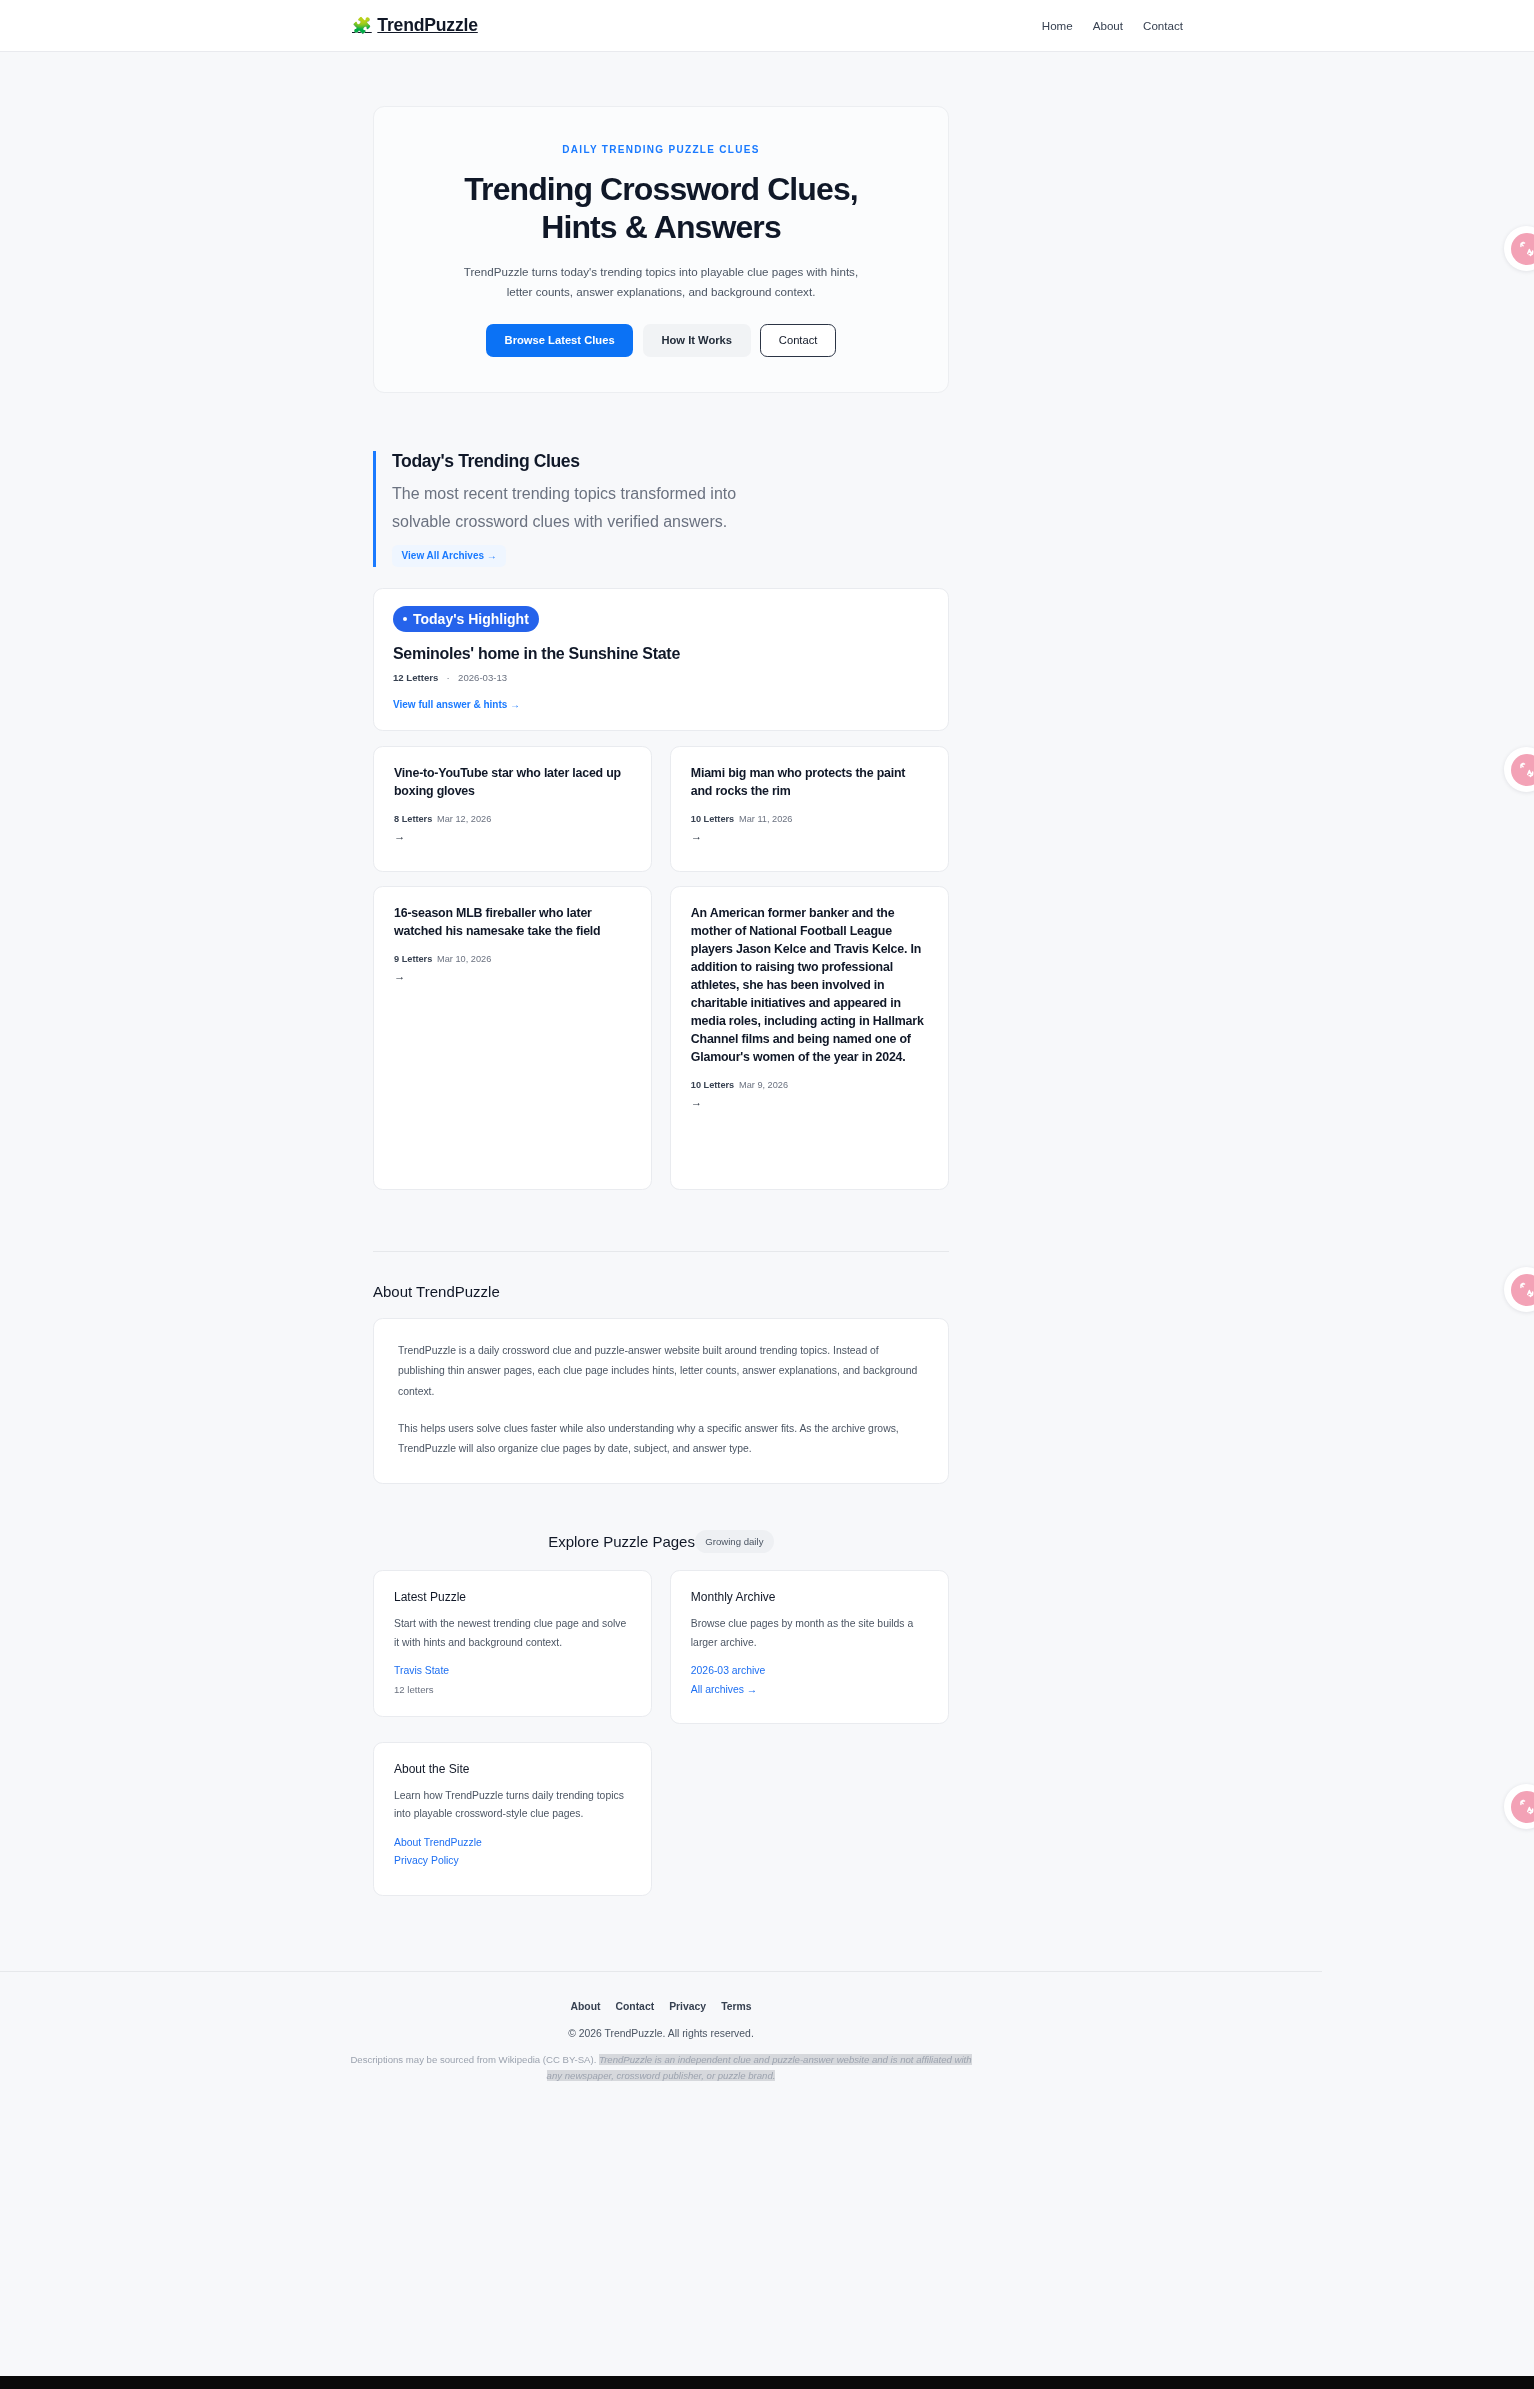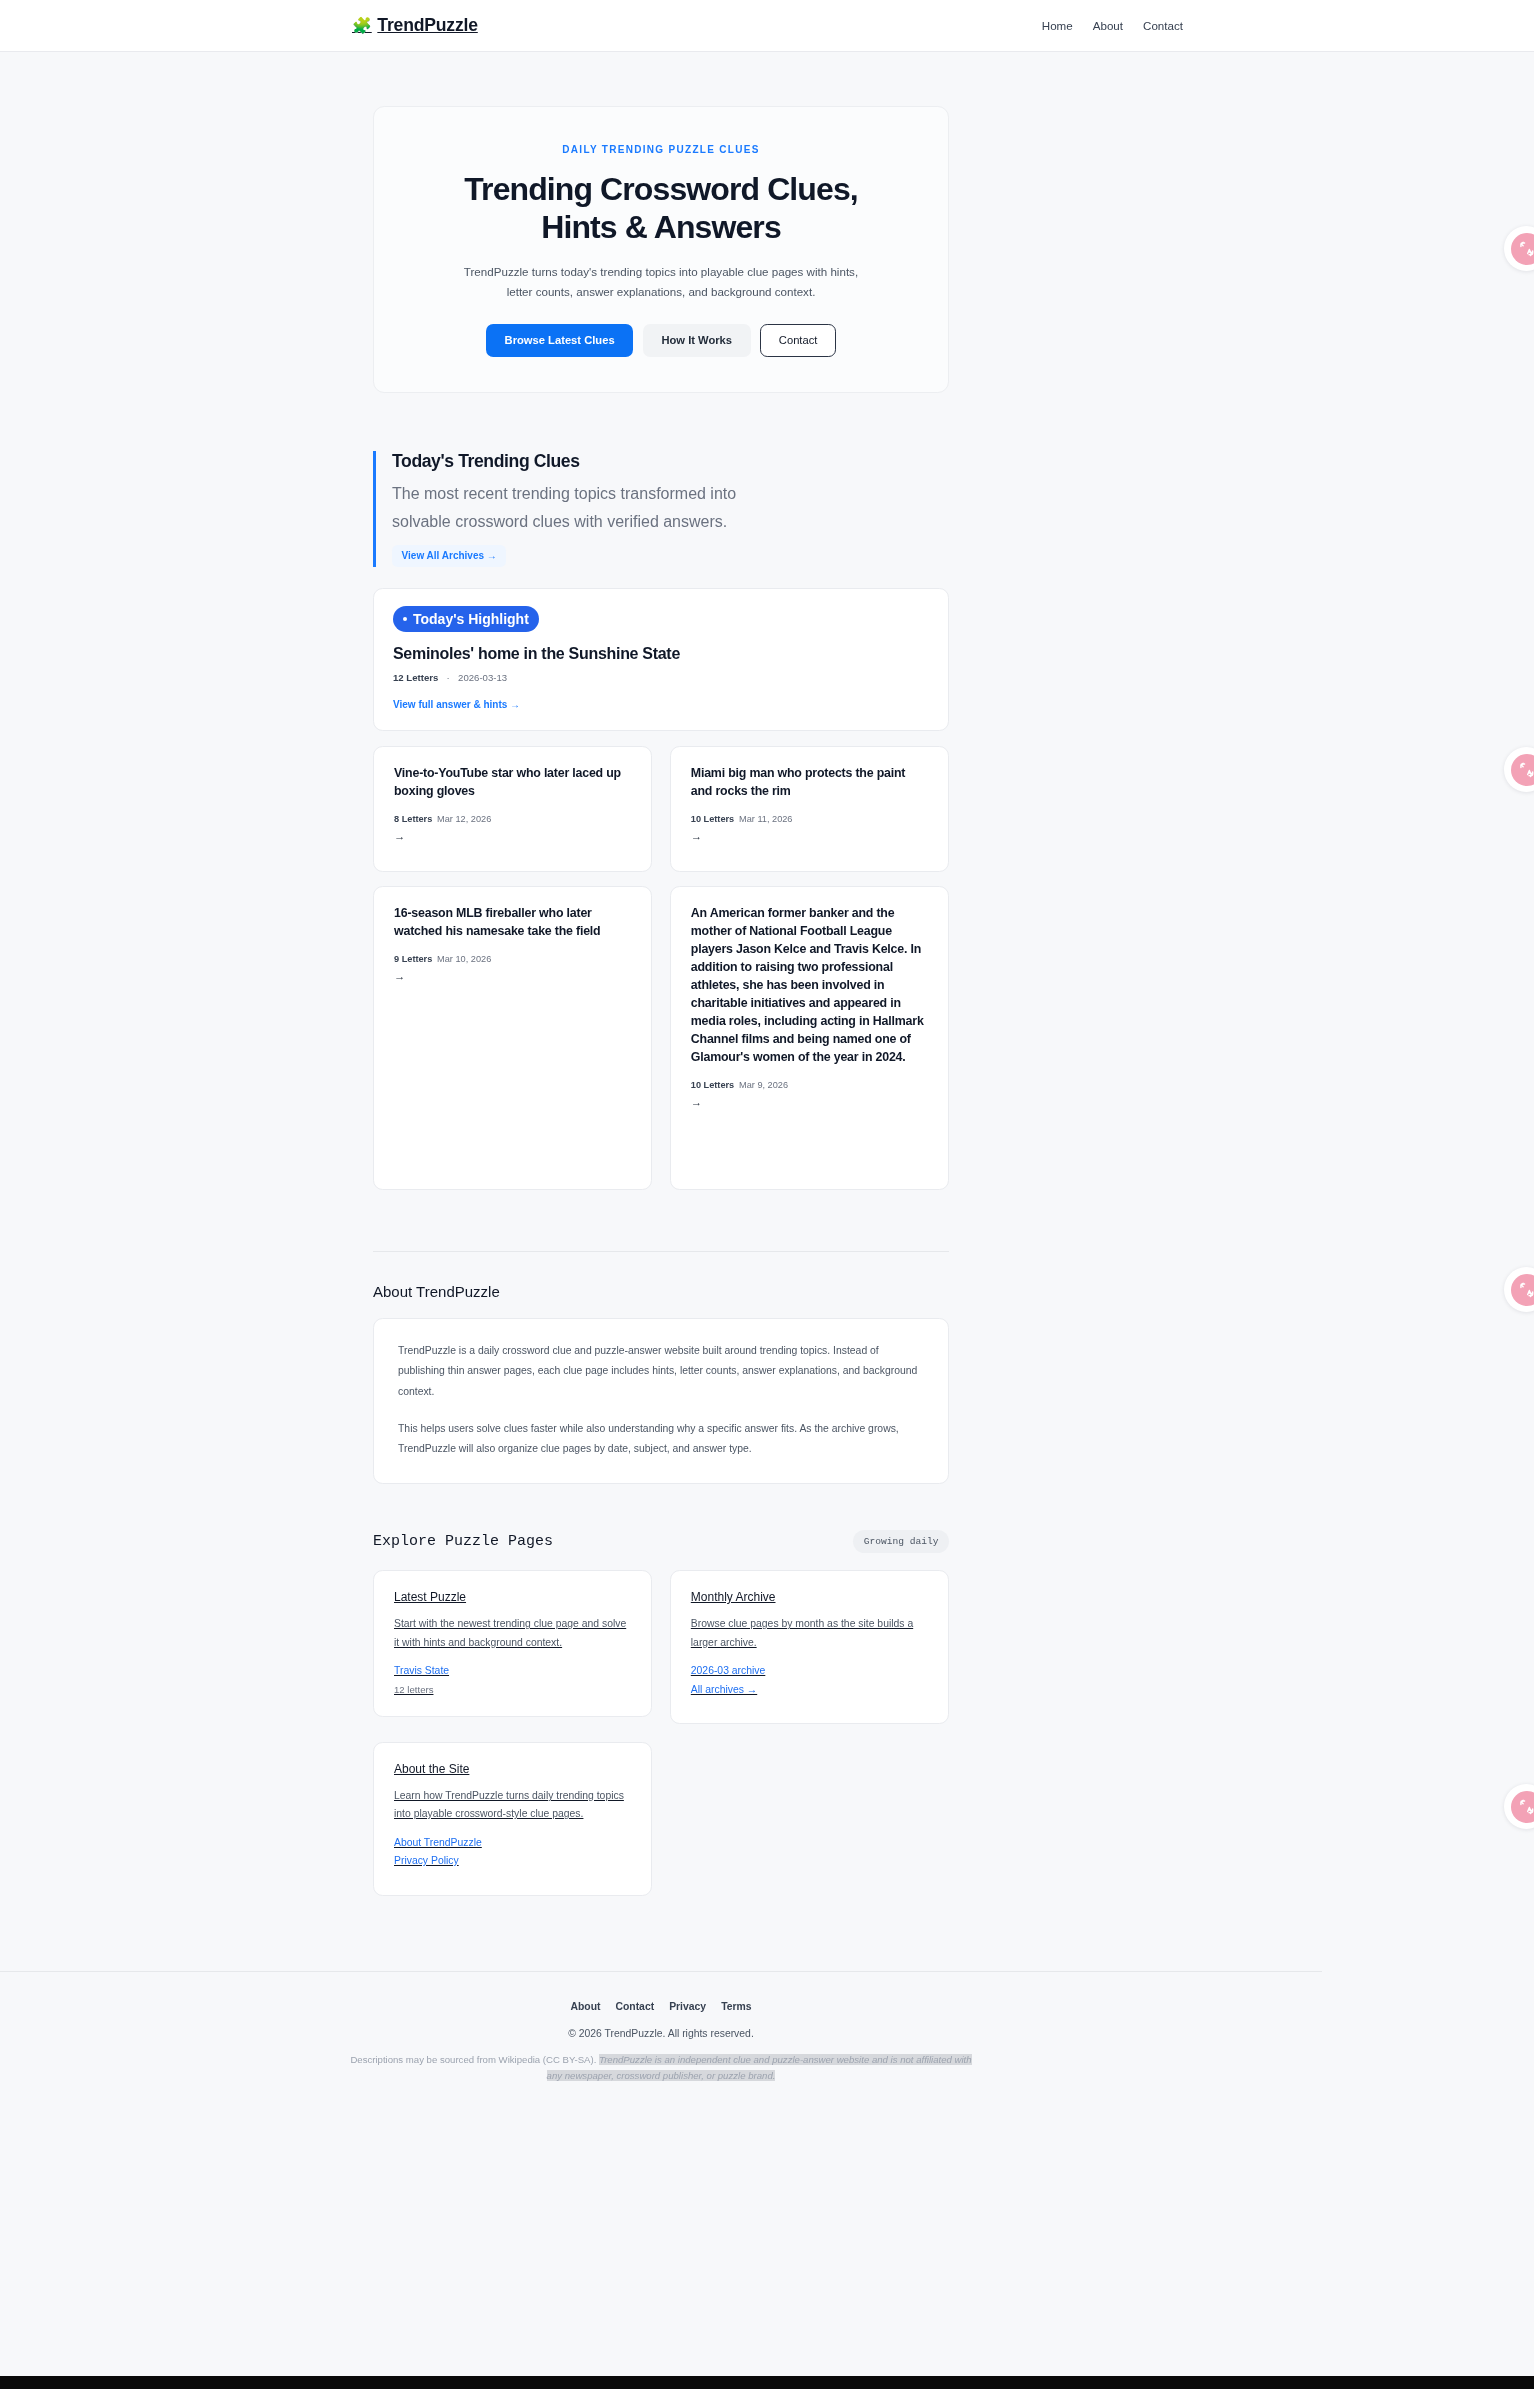--- a/index.html
+++ b/index.html
@@ -249,23 +249,22 @@
     line-height: 1.95;
     color: #4b5563;
   }
   .about-card p + p { margin-top: 17px; }
 
   
   .explore-head {
     margin-top: 46px;
     display: flex;
     align-items: center;
-    justify-content: space-between;
+    justify-content: center;
     margin-bottom: 17.6px;
-    font-family: Liberation Mono, monospace;
   }
   .explore-head h3 {
     font-size: 15px;
     font-weight: 400;
     color: #111827;
   }
   .pill-gray {
     background: #eef0f3;
     color: #4b5563;
     font-size: 9.6px;
@@ -273,21 +272,20 @@
     padding: 5.6px 10.4px;
   }
   .explore-grid {
     display: grid;
     grid-template-columns: 1fr 1fr;
     gap: 17.6px;
     align-items: start;
   }
   .explore-card {
     padding: 19px 20px 21.6px;
-    text-decoration: underline;
   }
   .explore-card h4 {
     font-size: 12px;
     font-weight: 400;
     color: #111827;
     margin-bottom: 11.2px;
   }
   .explore-card p {
     font-size: 10.4px;
     line-height: 1.75;

